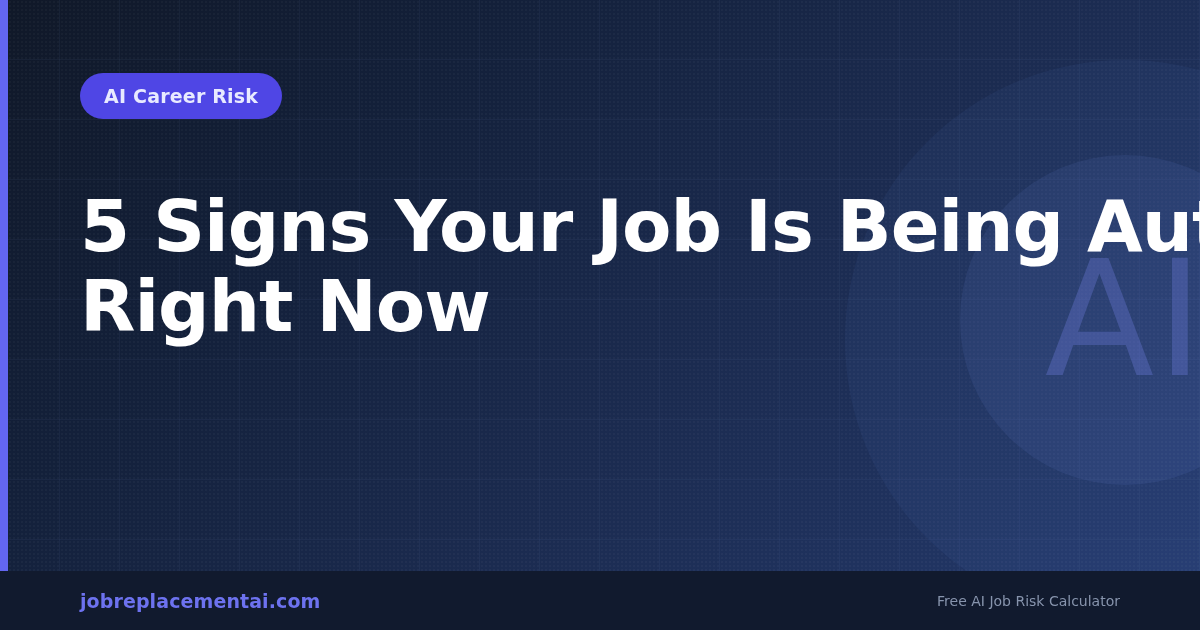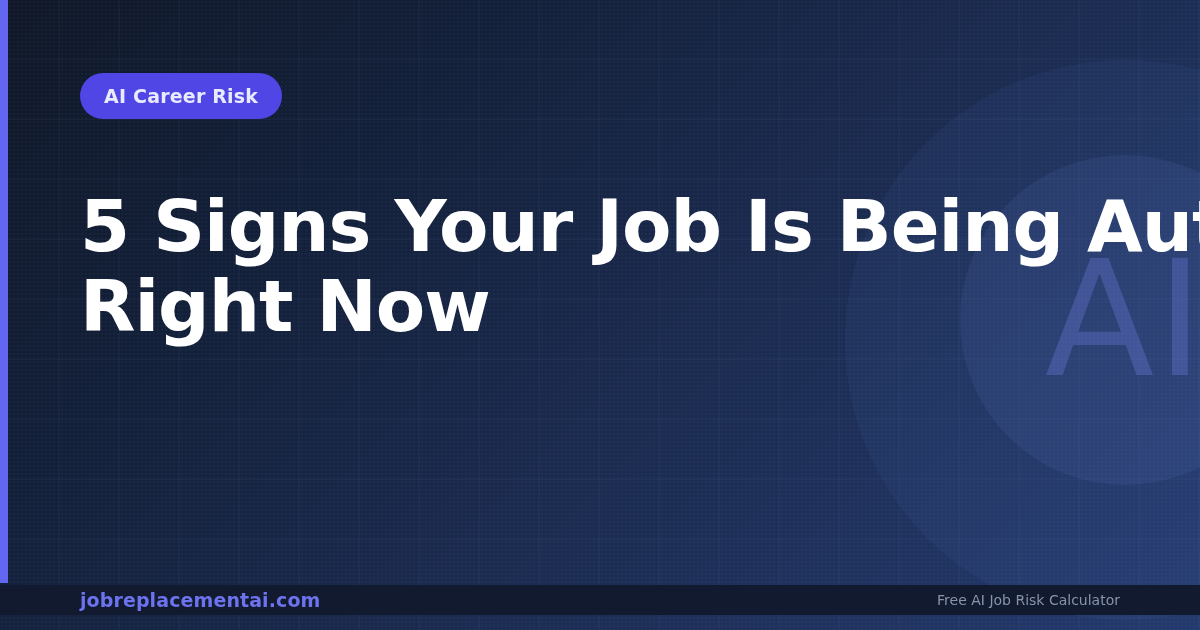--- a/index.html
+++ b/index.html
@@ -117,23 +117,23 @@
     font-weight:bold;
     line-height:80px;
     letter-spacing:-1px;
     white-space:nowrap;
   }
   .headline-line { display:block; }
 
   
   .footer {
     position:absolute;
-    left:0; bottom:15px;
+    left:0; bottom:0;
     width:1200px;
-    height:30px;
+    height:59px;
     background:#111a2e;
     display:flex;
     align-items:center;
     justify-content:space-between;
     padding:0 80px;
   }
   .footer-domain {
     color:#6d72ef;
     font-size:19px;
     font-weight:bold;

